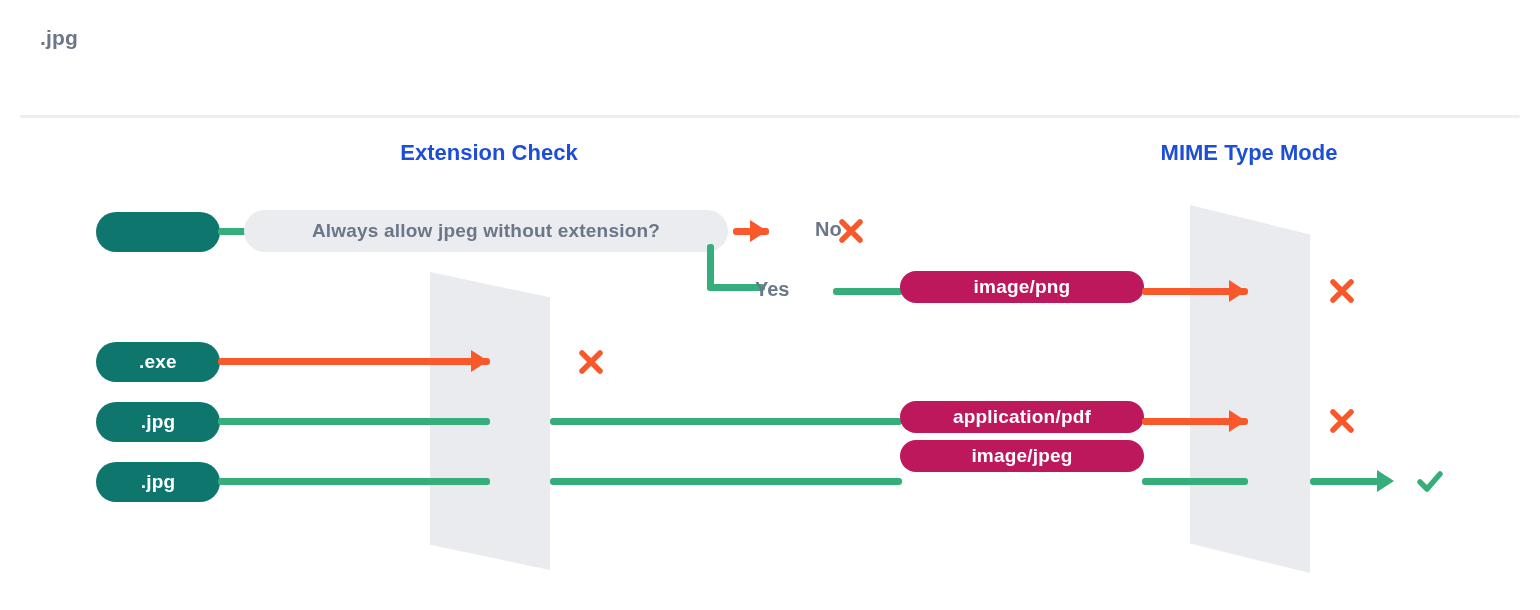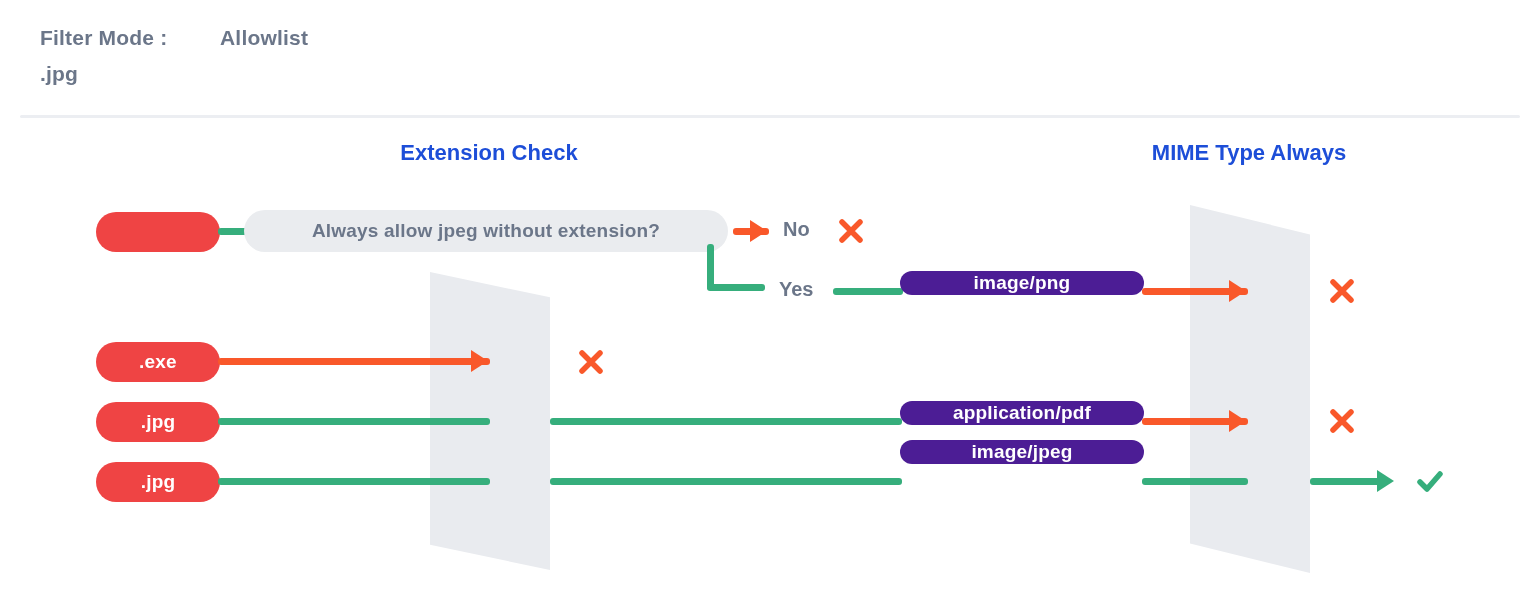--- a/index.html
+++ b/index.html
@@ -82,28 +82,28 @@
     align-items: center;
     justify-content: center;
     border-radius: 999px;
     color: #ffffff;
     font-size: 19px;
     font-weight: bold;
     letter-spacing: .2px;
     white-space: nowrap;
   }
   .pill.file {
-    background: #ef4444;
+    background: #0f766e;
     left: 96px;
     width: 124px; height: 40px;
   }
   .pill.mime {
-    background: #4c1d95;
+    background: #be185d;
     left: 900px;
-    width: 244px; height: 24px;
+    width: 244px; height: 32px;
   }
   .pill.question {
     background: #eaecef;
     color: #6b7689;
     left: 244px;
     width: 484px; height: 42px;
     font-size: 19px;
   }
 
   
@@ -152,51 +152,47 @@
     position: absolute;
     width: 34px; height: 34px;
   }
   .mark svg { display: block; width: 100%; height: 100%; }
 </style>
 </head>
 <body>
 
 <div id="header">
   <div class="meta-row">
-    <span class="meta-label">Filter Mode :</span>
-    <span class="meta-value">Allowlist</span>
-  </div>
-  <div class="meta-row">
     <span class="meta-value">.jpg</span>
   </div>
 </div>
 <div id="divider"></div>
 
 <div class="col-heading" id="heading-ext">Extension Check</div>
-<div class="col-heading" id="heading-mime">MIME Type Always</div>
+<div class="col-heading" id="heading-mime">MIME Type Mode</div>
 
 <div class="gate" id="gate-extension"></div>
 <div class="gate" id="gate-mime"></div>
 
 <div class="pill file" style="top:212px;"></div>
 <div class="line green" style="left:218px; top:228px; width:30px;"></div>
 <div class="pill question" style="top:210px;">Always allow jpeg without extension?</div>
 
 <div class="line red" style="left:733px; top:228px; width:36px;"></div>
 <div class="arrow-head red" style="left:750px; top:220px;"></div>
-<div class="branch-label" style="left:783px; top:218px;">No</div>
+<div class="branch-label" style="left:815px; top:218px;">No</div>
 <div class="mark" style="left:834px; top:214px;">
   <svg viewBox="0 0 34 34" aria-hidden="true">
     <path d="M8 8 L26 26 M26 8 L8 26" stroke="#f9582a" stroke-width="5.5" stroke-linecap="round"></path>
   </svg>
 </div>
 
 <div class="vline green" style="left:707px; top:244px; height:46px;"></div>
 <div class="line green" style="left:707px; top:284px; width:58px;"></div>
-<div class="branch-label" style="left:779px; top:278px;">Yes</div>
+<div class="branch-label" style="left:755px; top:278px;">Yes</div>
 <div class="line green" style="left:833px; top:288px; width:70px;"></div>
 
 <div class="pill mime" style="top:271px;">image/png</div>
 <div class="line red" style="left:1142px; top:288px; width:106px;"></div>
 <div class="arrow-head red" style="left:1229px; top:280px;"></div>
 <div class="mark" style="left:1325px; top:274px;">
   <svg viewBox="0 0 34 34" aria-hidden="true">
     <path d="M8 8 L26 26 M26 8 L8 26" stroke="#f9582a" stroke-width="5.5" stroke-linecap="round"></path>
   </svg>
 </div>

